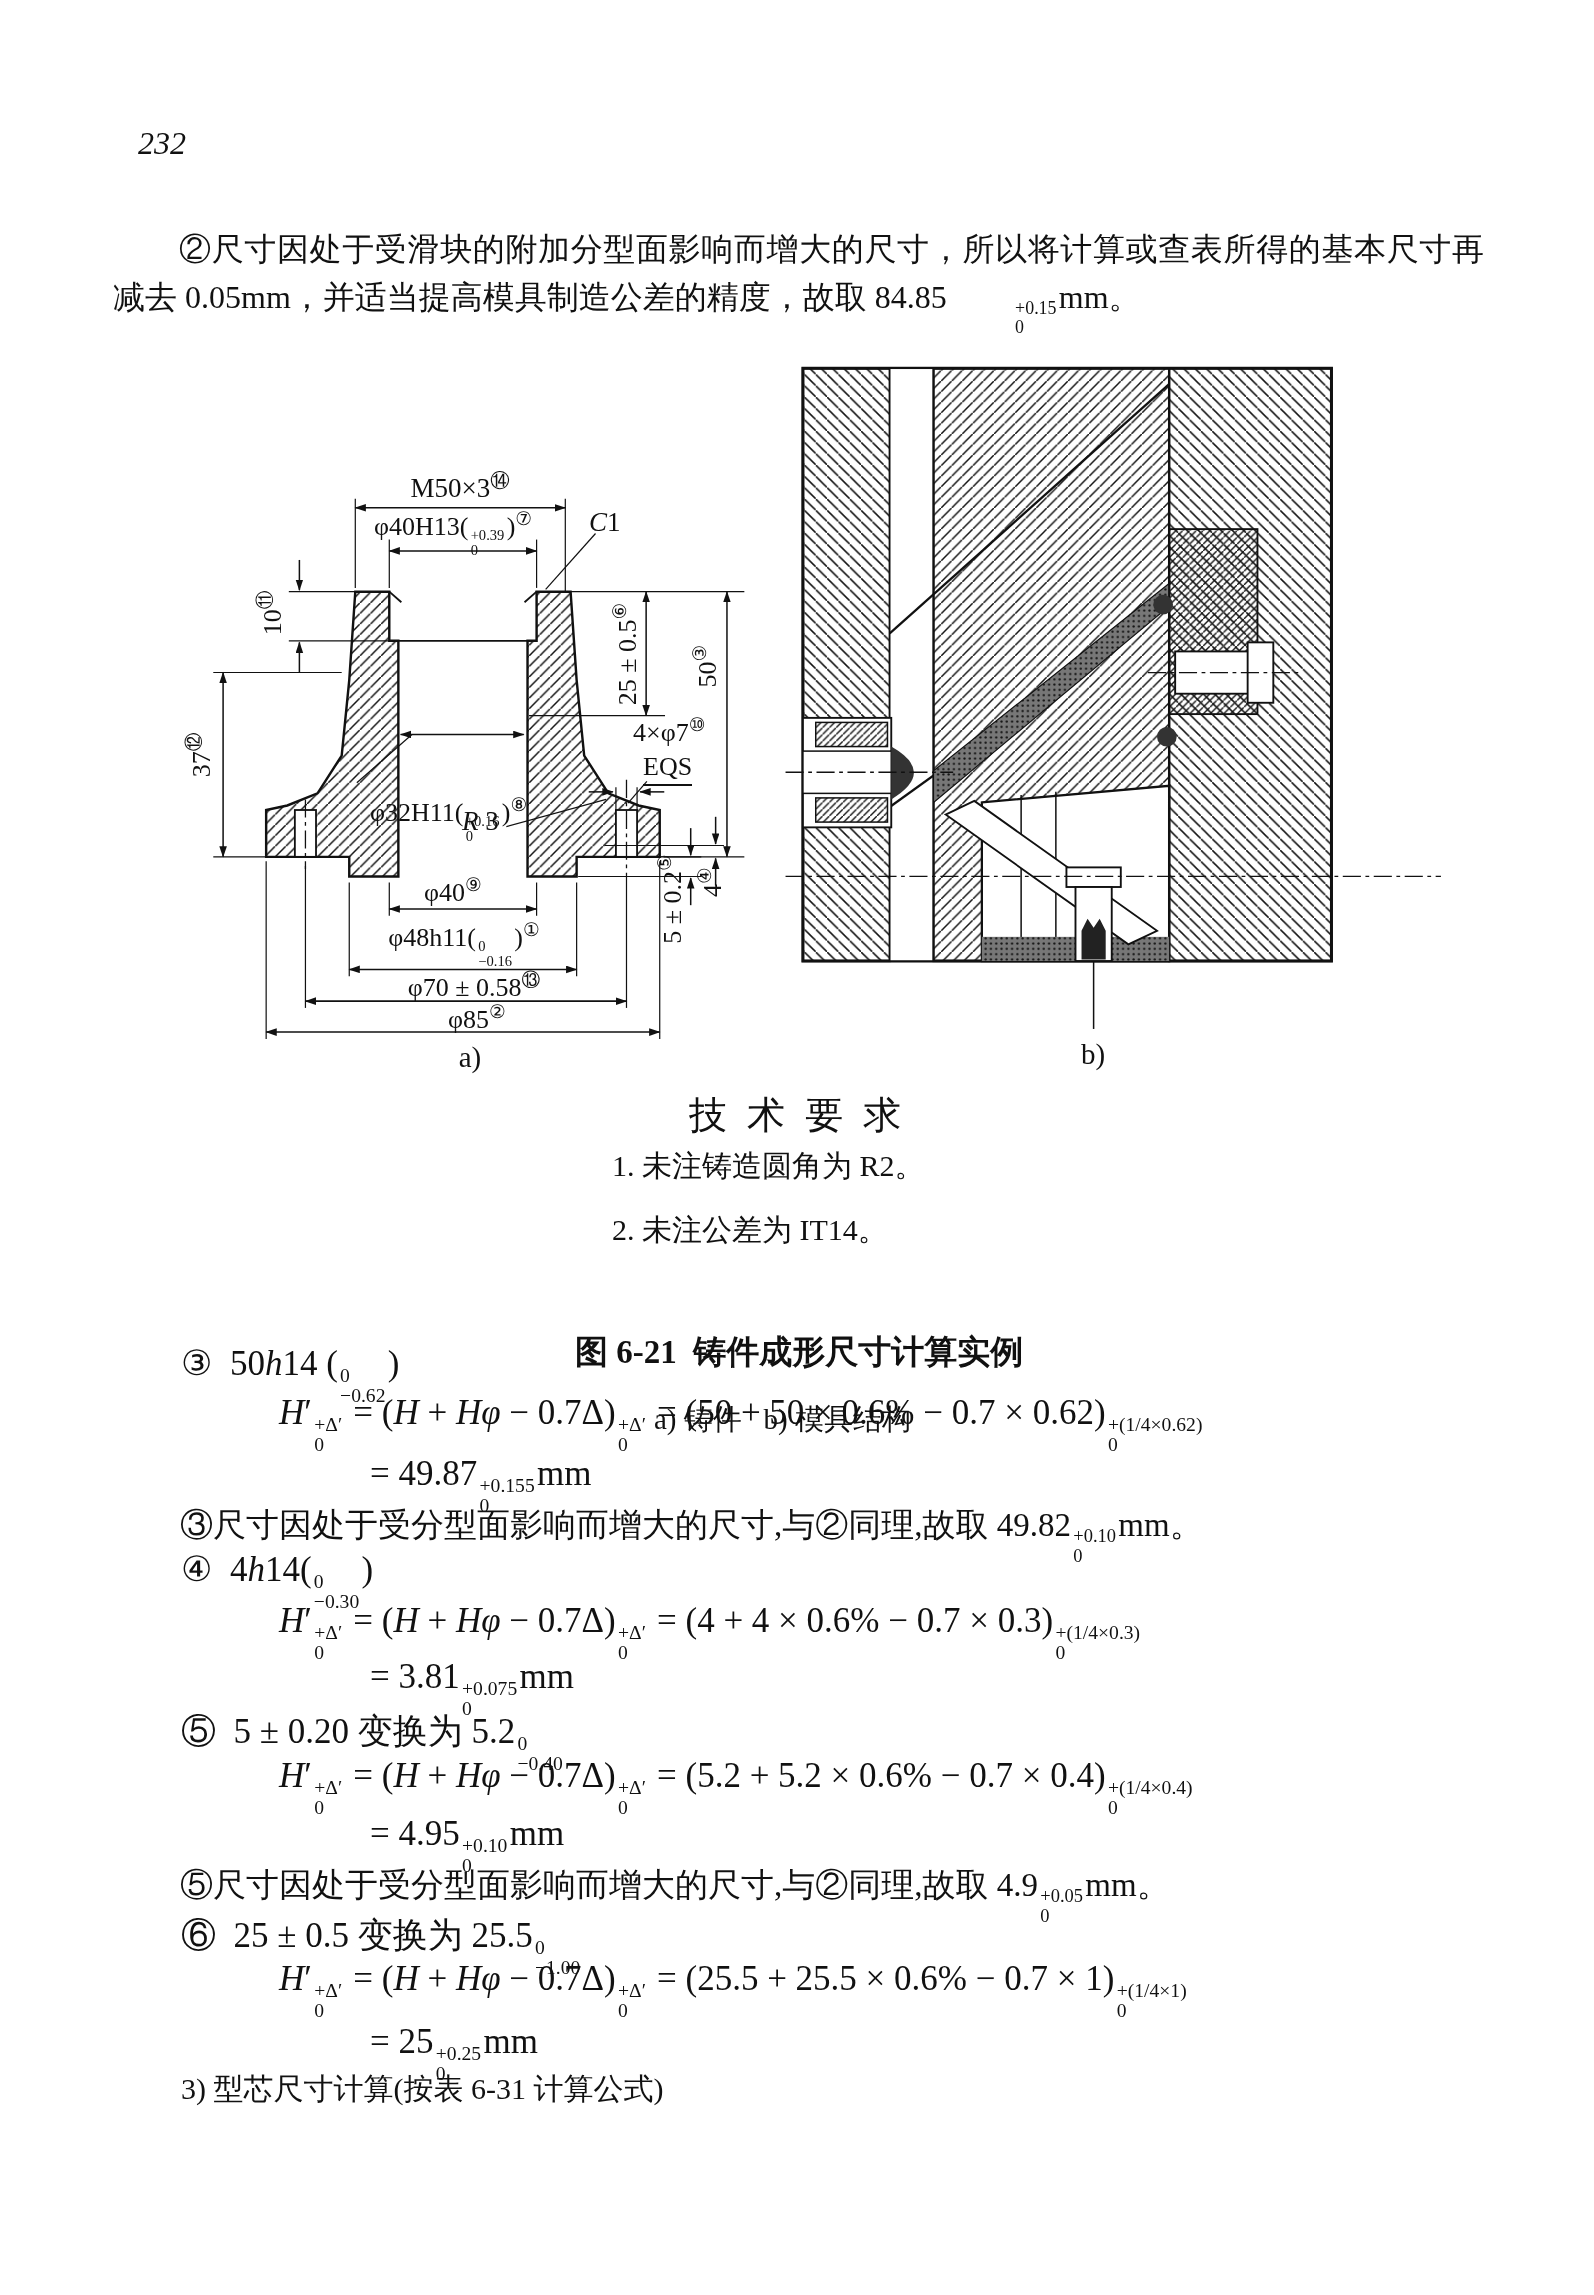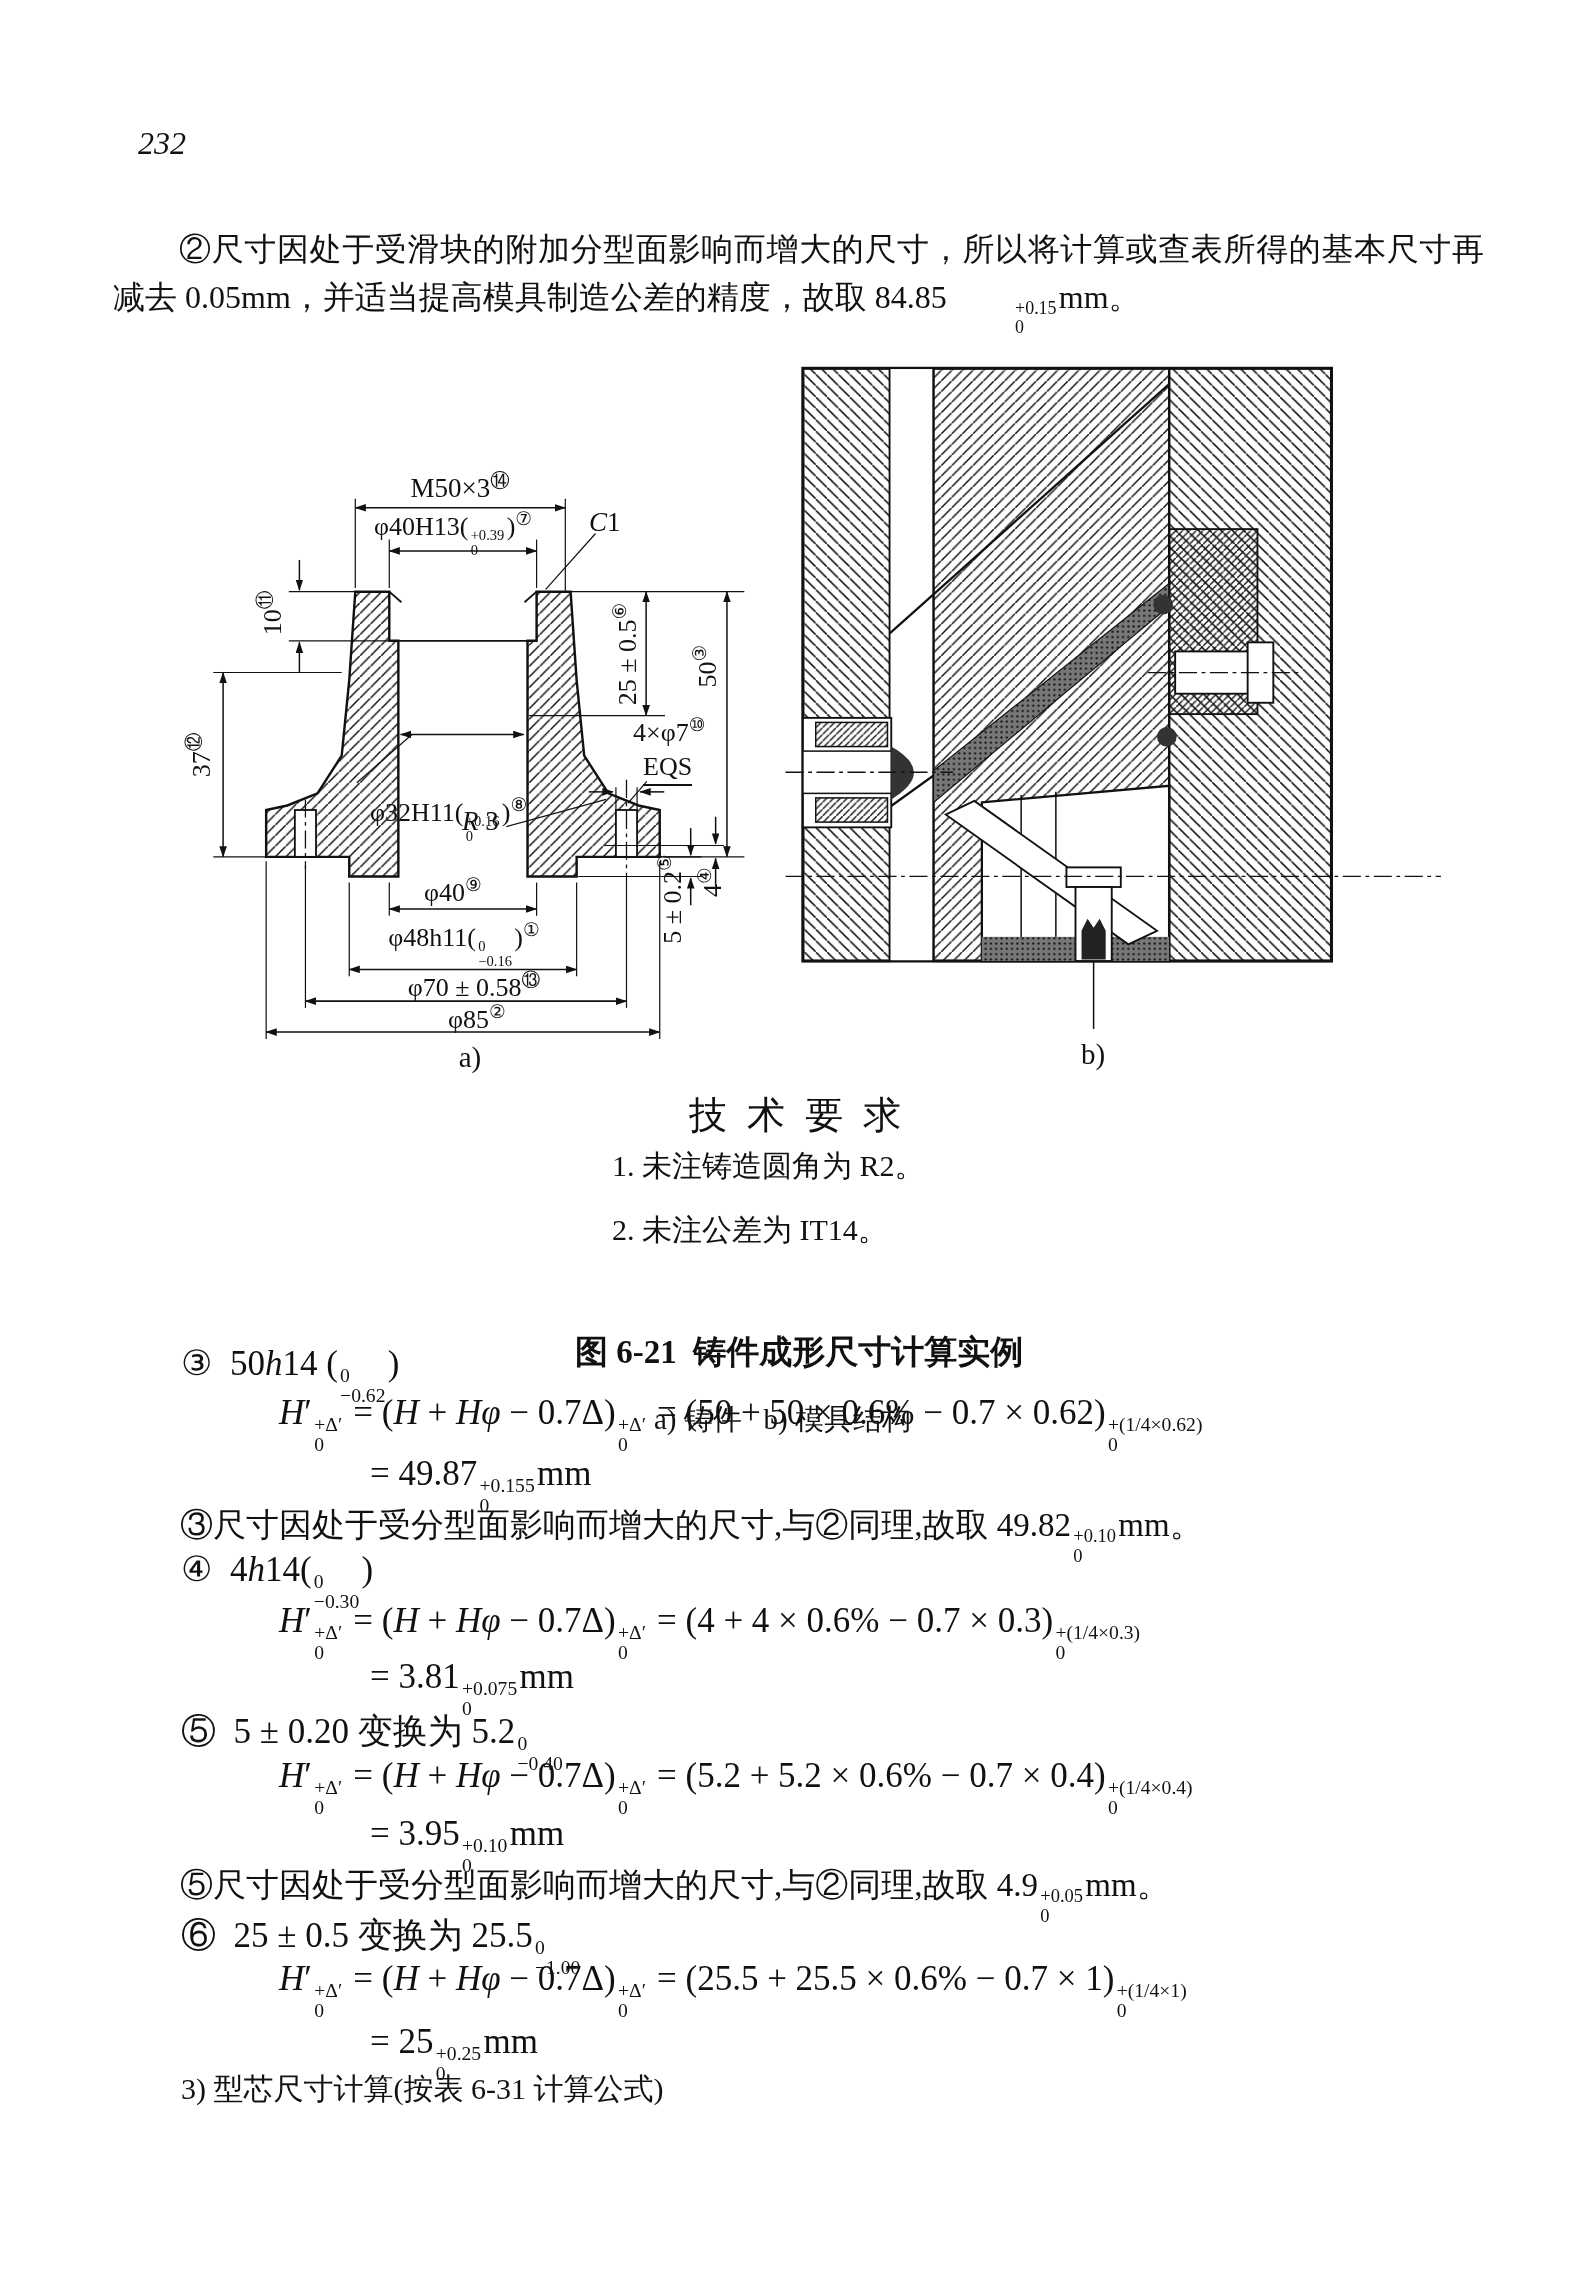--- a/index.html
+++ b/index.html
@@ -206,21 +206,21 @@
 
   <div class="calc-line" style="left:181px;top:1343px;"><span>③  50</span><span class="it">h</span><span>14 (</span><span class="ss"><span class="ss-t">0</span><span class="ss-b">−0.62</span></span><span>)</span></div>
   <div class="calc-line" style="left:279px;top:1393px;"><span class="it">H</span><span>′</span><span class="ss"><span class="ss-t">+Δ′</span><span class="ss-b">0</span></span><span> = (</span><span class="it">H</span><span> + </span><span class="it">Hφ</span><span> − 0.7Δ)</span><span class="ss"><span class="ss-t">+Δ′</span><span class="ss-b">0</span></span><span> = (50 + 50 × 0.6% − 0.7 × 0.62)</span><span class="ss"><span class="ss-t">+(1/4×0.62)</span><span class="ss-b">0</span></span></div>
   <div class="calc-line" style="left:370px;top:1454px;"><span>= 49.87</span><span class="ss"><span class="ss-t">+0.155</span><span class="ss-b">0</span></span><span>mm</span></div>
   <div class="calc-line calc-note" style="left:180px;top:1503px;"><span>③尺寸因处于受分型面影响而增大的尺寸,与②同理,故取 49.82</span><span class="ss"><span class="ss-t">+0.10</span><span class="ss-b">0</span></span><span>mm。</span></div>
   <div class="calc-line" style="left:181px;top:1549px;"><span>④  4</span><span class="it">h</span><span>14(</span><span class="ss"><span class="ss-t">0</span><span class="ss-b">−0.30</span></span><span>)</span></div>
   <div class="calc-line" style="left:279px;top:1601px;"><span class="it">H</span><span>′</span><span class="ss"><span class="ss-t">+Δ′</span><span class="ss-b">0</span></span><span> = (</span><span class="it">H</span><span> + </span><span class="it">Hφ</span><span> − 0.7Δ)</span><span class="ss"><span class="ss-t">+Δ′</span><span class="ss-b">0</span></span><span> = (4 + 4 × 0.6% − 0.7 × 0.3)</span><span class="ss"><span class="ss-t">+(1/4×0.3)</span><span class="ss-b">0</span></span></div>
   <div class="calc-line" style="left:370px;top:1657px;"><span>= 3.81</span><span class="ss"><span class="ss-t">+0.075</span><span class="ss-b">0</span></span><span>mm</span></div>
   <div class="calc-line" style="left:181px;top:1708px;"><span>⑤  5 ± 0.20 变换为 5.2</span><span class="ss"><span class="ss-t">0</span><span class="ss-b">−0.40</span></span></div>
   <div class="calc-line" style="left:279px;top:1756px;"><span class="it">H</span><span>′</span><span class="ss"><span class="ss-t">+Δ′</span><span class="ss-b">0</span></span><span> = (</span><span class="it">H</span><span> + </span><span class="it">Hφ</span><span> − 0.7Δ)</span><span class="ss"><span class="ss-t">+Δ′</span><span class="ss-b">0</span></span><span> = (5.2 + 5.2 × 0.6% − 0.7 × 0.4)</span><span class="ss"><span class="ss-t">+(1/4×0.4)</span><span class="ss-b">0</span></span></div>
-  <div class="calc-line" style="left:370px;top:1814px;"><span>= 3.95</span><span class="ss"><span class="ss-t">+0.10</span><span class="ss-b">0</span></span><span>mm</span></div>
+  <div class="calc-line" style="left:370px;top:1814px;"><span>= 4.95</span><span class="ss"><span class="ss-t">+0.10</span><span class="ss-b">0</span></span><span>mm</span></div>
   <div class="calc-line calc-note" style="left:180px;top:1863px;"><span>⑤尺寸因处于受分型面影响而增大的尺寸,与②同理,故取 4.9</span><span class="ss"><span class="ss-t">+0.05</span><span class="ss-b">0</span></span><span>mm。</span></div>
   <div class="calc-line" style="left:181px;top:1912px;"><span>⑥  25 ± 0.5 变换为 25.5</span><span class="ss"><span class="ss-t">0</span><span class="ss-b">−1.00</span></span></div>
   <div class="calc-line" style="left:279px;top:1959px;"><span class="it">H</span><span>′</span><span class="ss"><span class="ss-t">+Δ′</span><span class="ss-b">0</span></span><span> = (</span><span class="it">H</span><span> + </span><span class="it">Hφ</span><span> − 0.7Δ)</span><span class="ss"><span class="ss-t">+Δ′</span><span class="ss-b">0</span></span><span> = (25.5 + 25.5 × 0.6% − 0.7 × 1)</span><span class="ss"><span class="ss-t">+(1/4×1)</span><span class="ss-b">0</span></span></div>
   <div class="calc-line" style="left:370px;top:2022px;"><span>= 25</span><span class="ss"><span class="ss-t">+0.25</span><span class="ss-b">0</span></span><span>mm</span></div>
   <div class="calc-line calc-final" style="left:181px;top:2069px;"><span>3) 型芯尺寸计算(按表 6-31 计算公式)</span></div>
 
 </div>
 
 
 </body></html>

